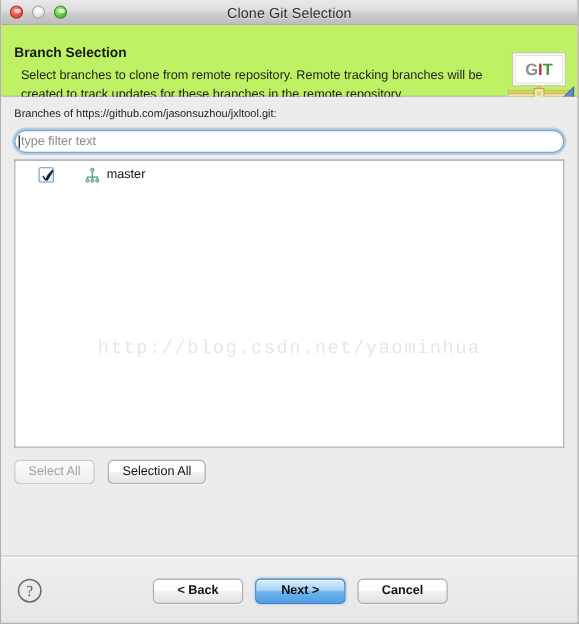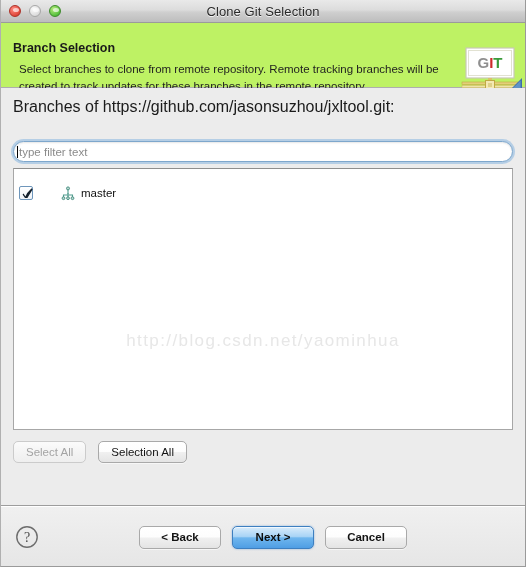--- a/index.html
+++ b/index.html
@@ -106,23 +106,23 @@
   
   .content {
     position: relative;
     background: #ececec;
     height: 417px;
     box-sizing: border-box;
     padding: 10px 12px 0 12px;
   }
 
   .branches-label {
-    font-size: 16px;
+    font-size: 10px;
     color: #1b1b1b;
-    margin-bottom: 25px;
+    margin-bottom: 9px;
   }
 
   .filter-field {
     position: relative;
     height: 21px;
     border-radius: 11px;
     background: #ffffff;
     border: 1px solid #7ea7cc;
     box-sizing: border-box;
     box-shadow: 0 0 0 2px rgba(116,170,222,0.45), inset 0 1px 2px rgba(0,0,0,0.10);
@@ -149,22 +149,22 @@
     border-top-color: #8e8e8e;
     box-sizing: border-box;
     height: 262px;
     overflow: hidden;
   }
 
   .tree-row {
     display: flex;
     align-items: center;
     height: 19px;
-    padding-left: 5px;
-    margin-top: 14px;
+    padding-left: 21px;
+    margin-top: 3px;
   }
   .tree-checkbox {
     width: 14px;
     height: 14px;
     box-sizing: border-box;
     border: 1px solid #6e96bb;
     border-radius: 2px;
     background: linear-gradient(to bottom, #ffffff, #eef3f8);
     position: relative;
     flex: 0 0 auto;
@@ -181,21 +181,21 @@
     font-size: 11.5px;
     color: #111;
     margin-left: 5px;
   }
 
   .watermark {
     position: absolute;
     left: 0; right: 0;
     top: 162px;
     text-align: center;
-    font-family: Liberation Sans, sans-serif;
+    font-family: Liberation Mono, monospace;
     font-size: 17px;
     color: #e7e7e7;
     letter-spacing: 1.4px;
     white-space: nowrap;
     user-select: none;
   }
 
   .sel-buttons {
     display: flex;
     gap: 12px;

